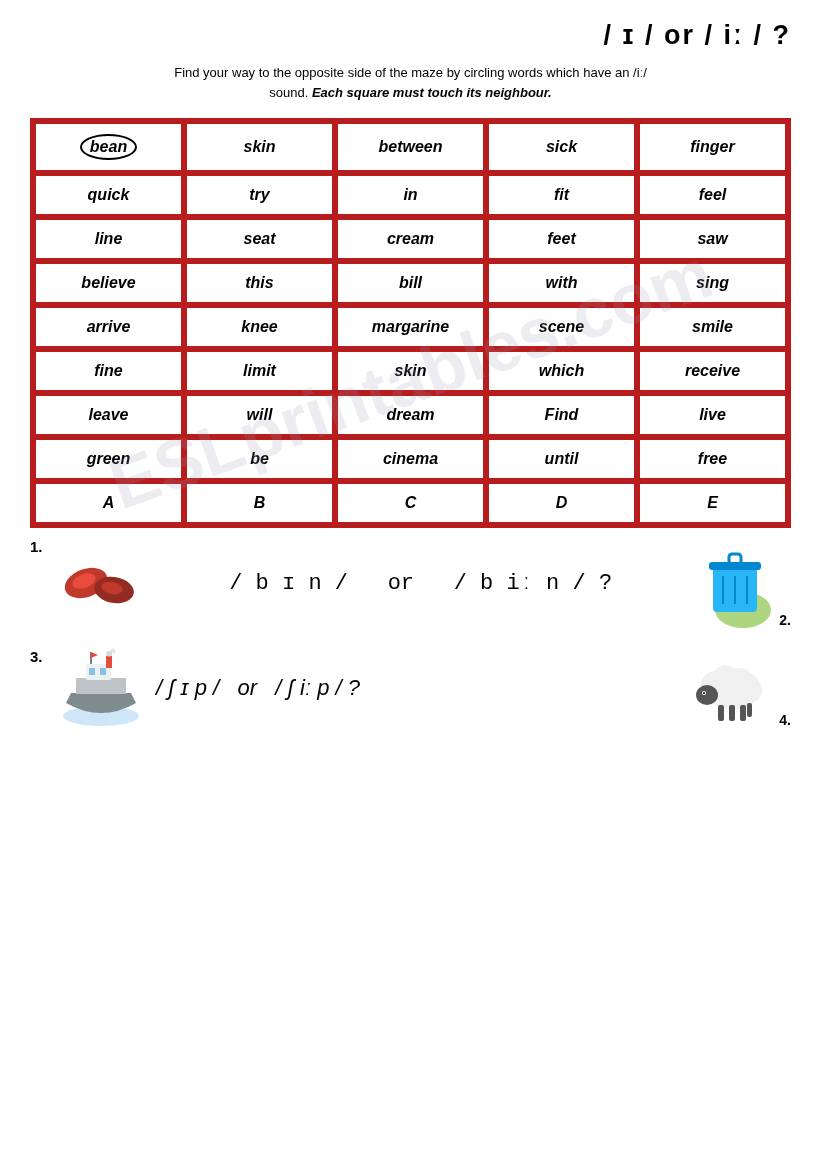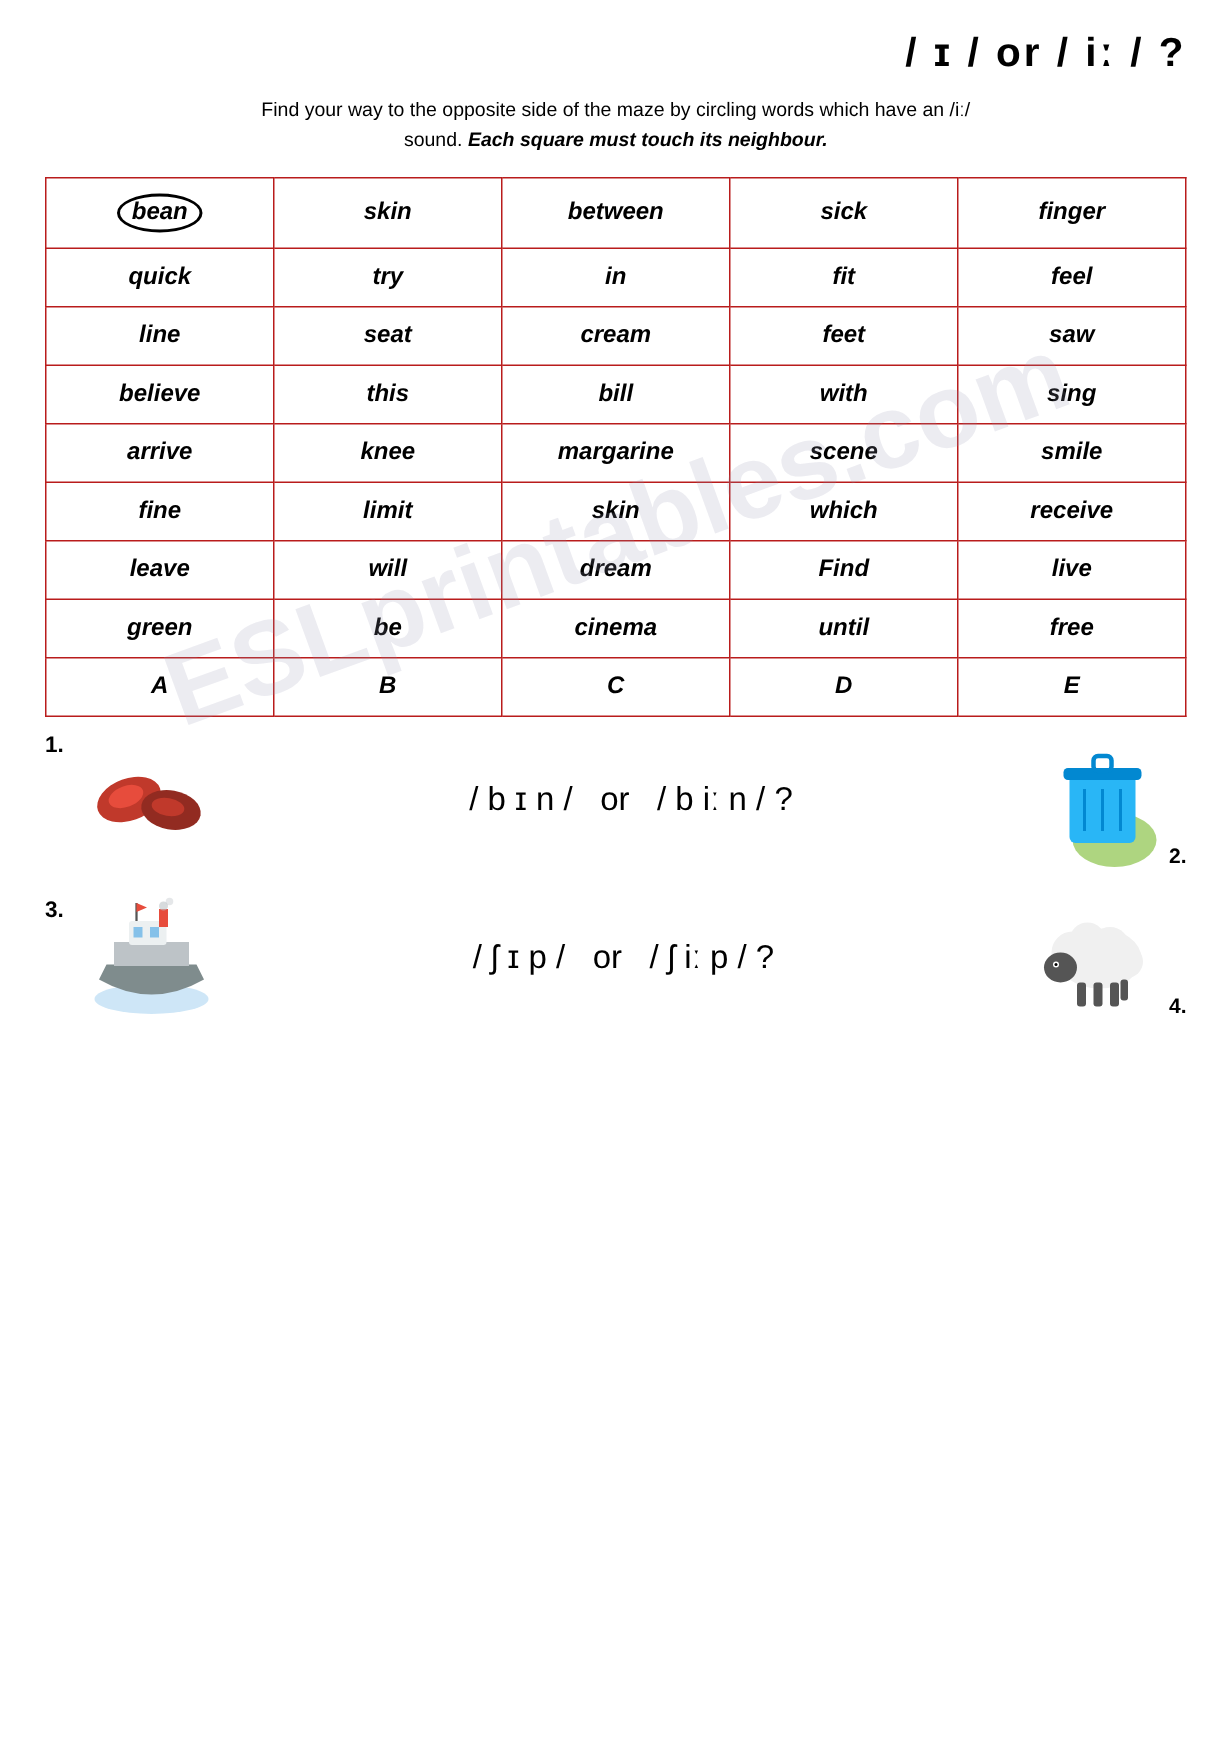--- a/index.html
+++ b/index.html
@@ -28,21 +28,21 @@
       font-weight: bold;
       font-style: italic;
       text-align: center;
     }
     table.maze {
       border-collapse: collapse;
       width: 100%;
       margin-bottom: 10px;
     }
     table.maze td {
-      border: 1px solid #b91c1c;
+      border: 6px solid #b91c1c;
       text-align: center;
       font-style: italic;
       font-weight: bold;
       font-size: 16px;
       padding: 10px 4px;
       width: 20%;
     }
     .circled {
       display: inline-block;
       border: 2px solid #000;
@@ -187,21 +187,21 @@
 
       <svg width="90" height="70" viewBox="0 0 90 70">
 
         <ellipse cx="30" cy="35" rx="22" ry="14" fill="#c0392b" transform="rotate(-20,30,35)"></ellipse>
         <ellipse cx="28" cy="33" rx="12" ry="7" fill="#e74c3c" transform="rotate(-20,28,33)"></ellipse>
 
         <ellipse cx="58" cy="42" rx="20" ry="13" fill="#922b21" transform="rotate(10,58,42)"></ellipse>
         <ellipse cx="56" cy="40" rx="11" ry="6" fill="#c0392b" transform="rotate(10,56,40)"></ellipse>
       </svg>
 
-      <div class="ipa-text" style="font-size:22px; font-family: Liberation Sans, sans-serif; flex:1; text-align:center;">
+      <div class="ipa-text" style="font-size:22px; font-family: Liberation Mono, monospace; flex:1; text-align:center;">
         / b ɪ n /&nbsp;&nbsp; or &nbsp;&nbsp;/ b iː n / ?
       </div>
 
       <svg width="80" height="90" viewBox="0 0 80 90">
 
         <ellipse cx="48" cy="72" rx="28" ry="18" fill="#8bc34a" opacity="0.7"></ellipse>
 
         <rect x="18" y="28" width="44" height="46" rx="4" fill="#29b6f6"></rect>
 
         <rect x="14" y="24" width="52" height="8" rx="3" fill="#0288d1"></rect>
@@ -232,21 +232,21 @@
 
         <rect x="50" y="8" width="6" height="12" fill="#e74c3c"></rect>
 
         <circle cx="53" cy="6" r="3" fill="#bdc3c7" opacity="0.6"></circle>
         <circle cx="57" cy="3" r="2.5" fill="#bdc3c7" opacity="0.4"></circle>
 
         <line x1="35" y1="16" x2="35" y2="4" stroke="#555" stroke-width="1.5"></line>
         <polygon points="35,4 42,7 35,10" fill="#e74c3c"></polygon>
       </svg>
 
-      <div class="ipa-text" style="font-size:22px; font-family:Arial; flex:1; text-align:center;">
+      <div class="ipa-text" style="font-size:22px; font-family:Arial; flex:1; text-align:left;font-style:italic;">
         / ʃ ɪ p /&nbsp;&nbsp; or &nbsp;&nbsp;/ ʃ iː p / ?
       </div>
 
       <svg width="90" height="75" viewBox="0 0 90 75">
 
         <ellipse cx="48" cy="38" rx="28" ry="20" fill="#f0f0f0"></ellipse>
         <circle cx="30" cy="34" r="14" fill="#f0f0f0"></circle>
         <circle cx="55" cy="30" r="13" fill="#f0f0f0"></circle>
         <circle cx="66" cy="40" r="11" fill="#f0f0f0"></circle>
         <circle cx="40" cy="26" r="12" fill="#f0f0f0"></circle>

